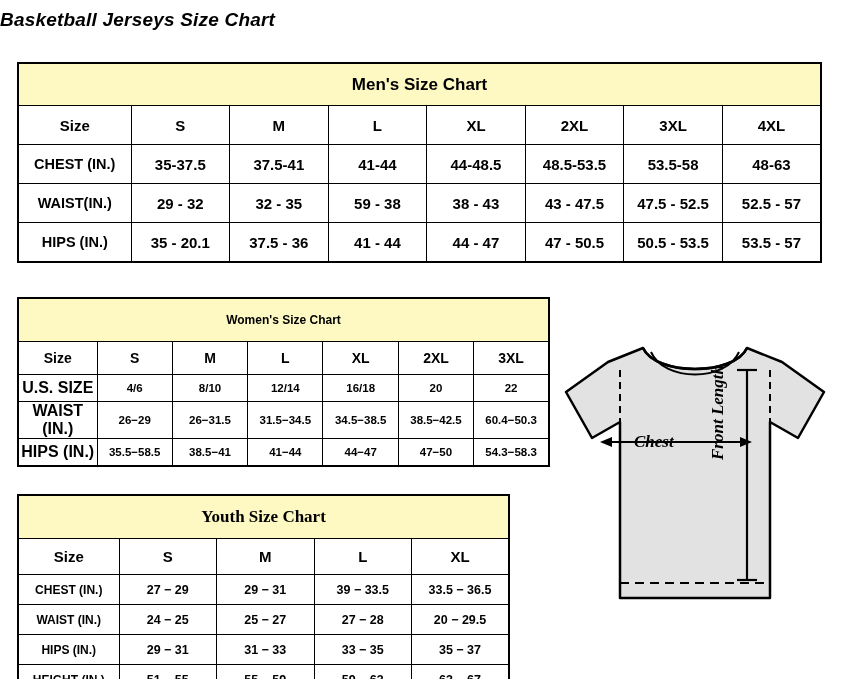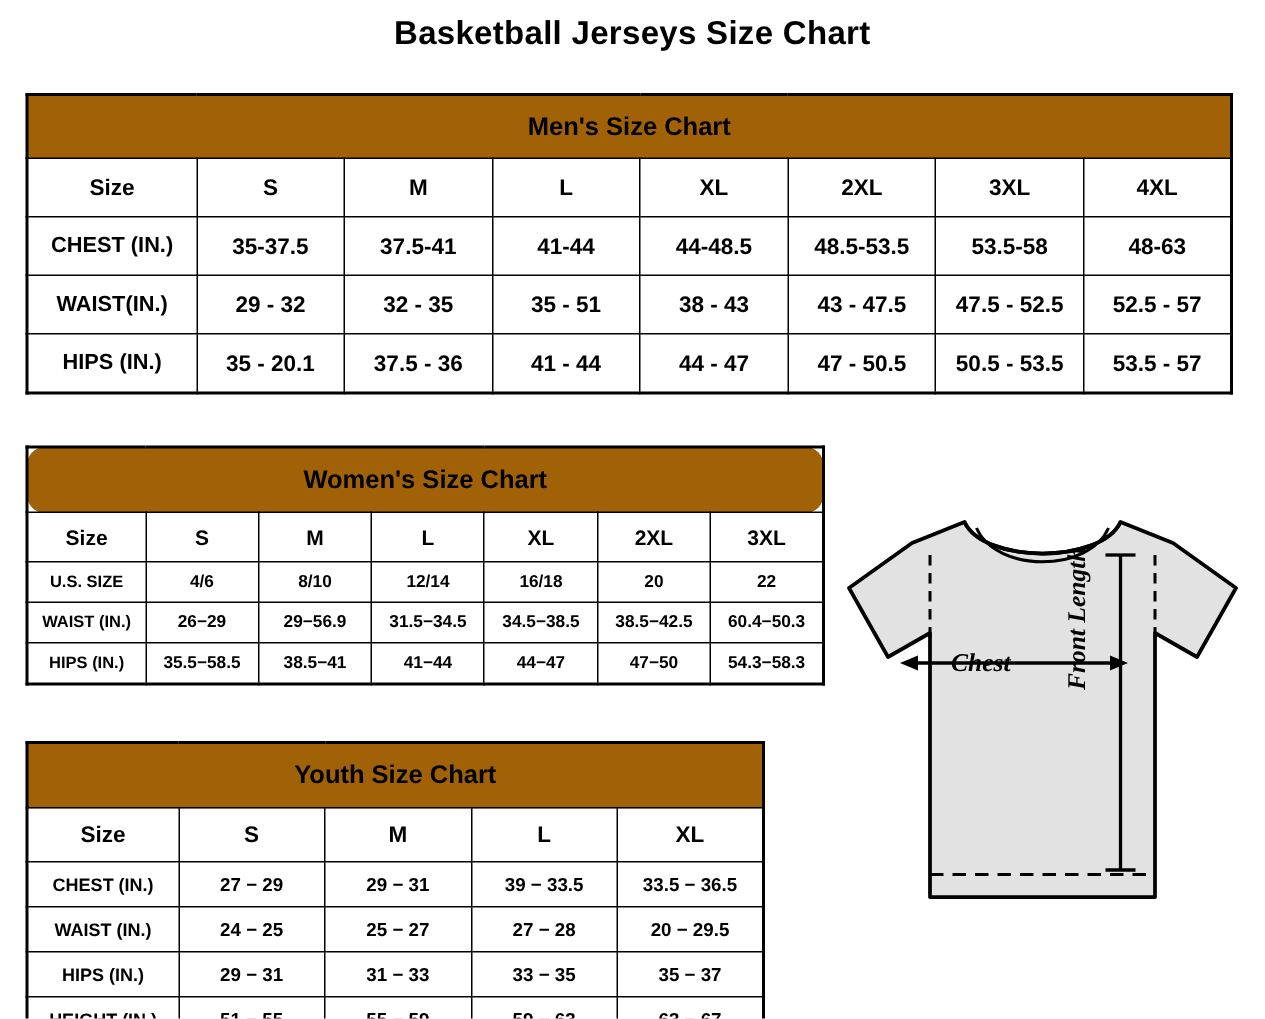--- a/index.html
+++ b/index.html
@@ -9,41 +9,42 @@
   }
   body {
     width: 843px;
     height: 679px;
     font-family: "Liberation Sans", sans-serif;
     color: #000000;
     position: relative;
     overflow: hidden;
   }
   #page-title {
-    text-align: center;
-    font-size: 22px;
+    text-align: left;
+    font-size: 19px;
     font-weight: bold;
     margin: 9px 0 0 0;
     letter-spacing: 0.2px;
+    font-style: italic;
   }
 
   table {
     border-collapse: collapse;
     table-layout: fixed;
   }
   td, th {
     border: 1.5px solid #000;
     text-align: center;
     vertical-align: middle;
     font-weight: bold;
     background: #ffffff;
     padding: 0;
   }
   .hdr-band {
-    background: #a16207;
+    background: #fef9c3;
     margin-left: 28px;
   }
 
   
   #men-chart {
     position: absolute;
     left: 17px;
     top: 62px;
     width: 805px;
     border: 2px solid #000;
@@ -58,35 +59,35 @@
 
   
   #women-chart {
     position: absolute;
     left: 17px;
     top: 297px;
     width: 533px;
     border: 2px solid #000;
   }
   #women-chart td { height: 26px; font-size: 11.5px; }
-  #women-chart tr.title-row td { font-size: 17px; height: 42px; border-radius: 12px; }
+  #women-chart tr.title-row td { font-size: 12px; height: 42px; }
   #women-chart tr.sizes-row td { font-size: 14px; height: 32px; }
-  #women-chart td.rowhead { font-size: 11px; }
+  #women-chart td.rowhead { font-size: 16px; }
   #women-chart col.c0 { width: 79px; }
 
   
   #youth-chart {
     position: absolute;
     left: 17px;
     top: 494px;
     width: 493px;
     border: 2px solid #000;
   }
   #youth-chart td { height: 29px; font-size: 12.5px; }
-  #youth-chart tr.title-row td { font-size: 17px; height: 42px; }
+  #youth-chart tr.title-row td { font-size: 17px; height: 42px; font-family: Liberation Serif, serif; }
   #youth-chart tr.sizes-row td { font-size: 15px; height: 35px; }
   #youth-chart td.rowhead { font-size: 12px; }
   #youth-chart col.c0 { width: 101px; }
 
   
   #shirt-diagram {
     position: absolute;
     left: 548px;
     top: 330px;
     width: 290px;
@@ -148,21 +149,21 @@
         <td>41-44</td>
         <td>44-48.5</td>
         <td>48.5-53.5</td>
         <td>53.5-58</td>
         <td>48-63</td>
       </tr>
       <tr>
         <td class="rowhead">WAIST(IN.)</td>
         <td>29 - 32</td>
         <td>32 - 35</td>
-        <td>35 - 51</td>
+        <td>59 - 38</td>
         <td>38 - 43</td>
         <td>43 - 47.5</td>
         <td>47.5 - 52.5</td>
         <td>52.5 - 57</td>
       </tr>
       <tr>
         <td class="rowhead">HIPS (IN.)</td>
         <td>35 - 20.1</td>
         <td>37.5 - 36</td>
         <td>41 - 44</td>
@@ -202,21 +203,21 @@
         <td>4/6</td>
         <td>8/10</td>
         <td>12/14</td>
         <td>16/18</td>
         <td>20</td>
         <td>22</td>
       </tr>
       <tr>
         <td class="rowhead">WAIST  (IN.)</td>
         <td>26−29</td>
-        <td>29−56.9</td>
+        <td>26−31.5</td>
         <td>31.5−34.5</td>
         <td>34.5−38.5</td>
         <td>38.5−42.5</td>
         <td>60.4−50.3</td>
       </tr>
       <tr>
         <td class="rowhead">HIPS  (IN.)</td>
         <td>35.5−58.5</td>
         <td>38.5−41</td>
         <td>41−44</td>

